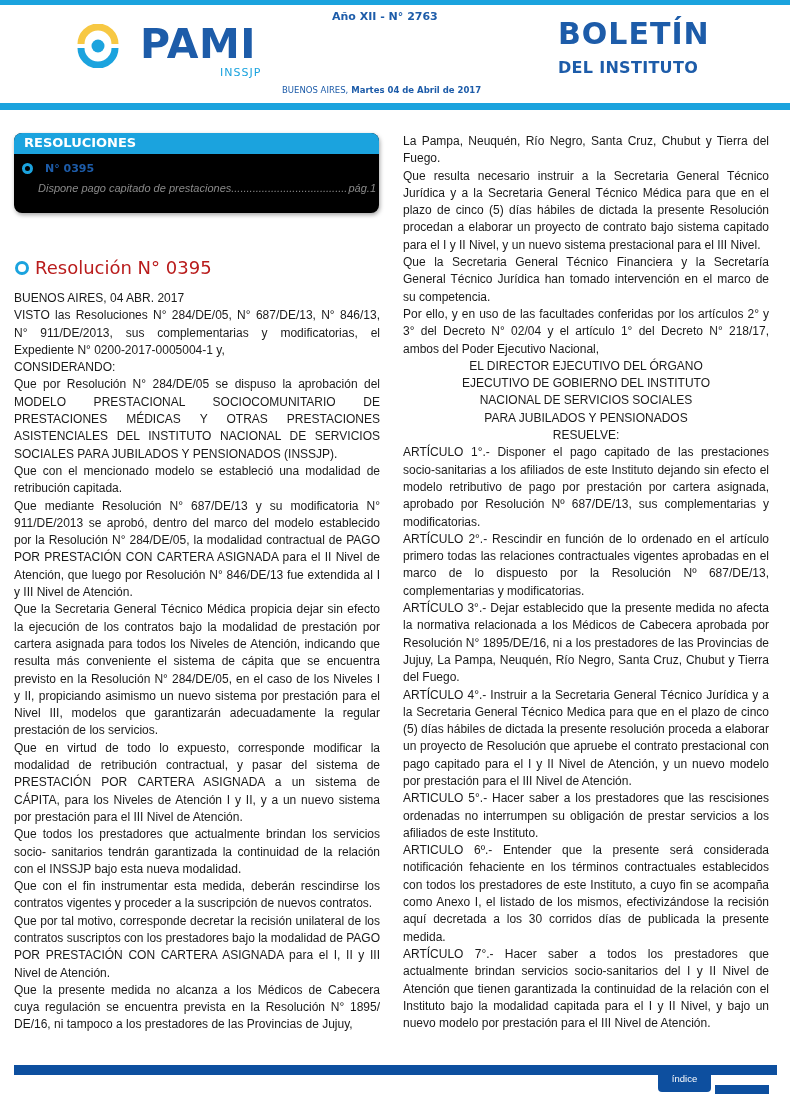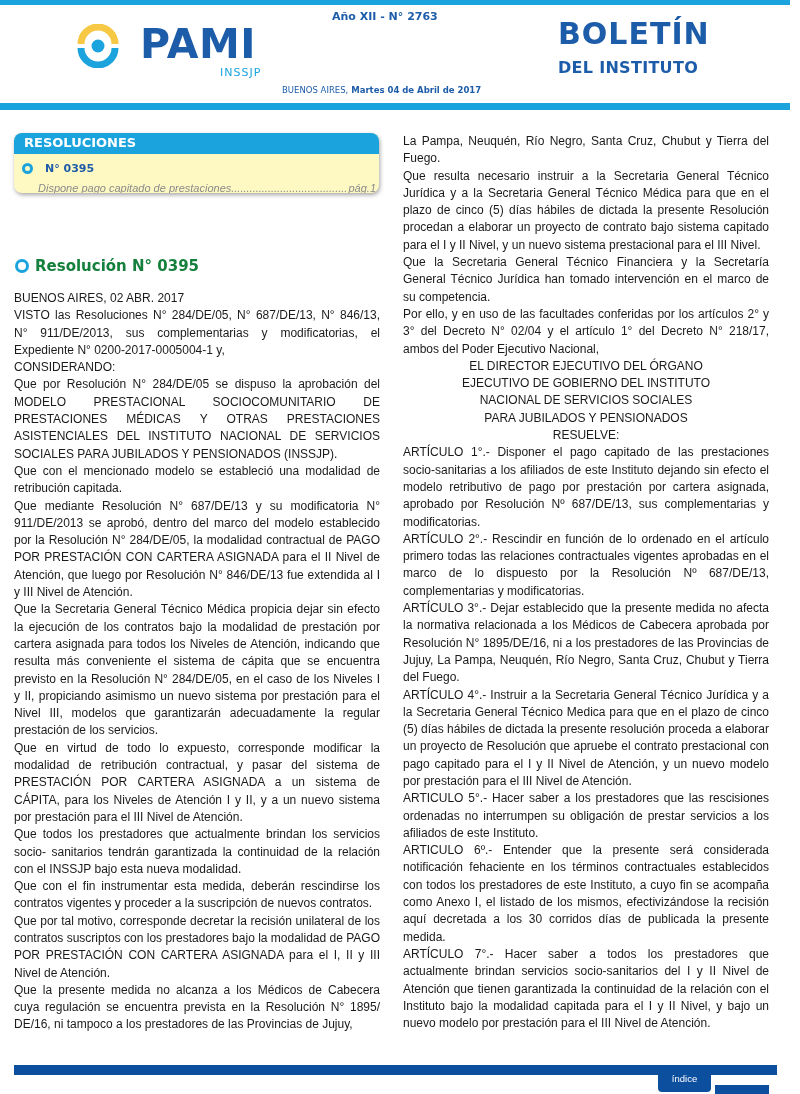--- a/index.html
+++ b/index.html
@@ -15,33 +15,33 @@
     .logo-text { position: absolute; left: 52px; top: 0; font-family: "DejaVu Sans", sans-serif; font-weight: bold; font-size: 41px; color: #1d5ca9; letter-spacing: 0.5px; line-height: 48px; margin-left: 12px; }
     .logo-sub { position: absolute; left: 144px; top: 46px; font-family: "DejaVu Sans", sans-serif; font-size: 11px; color: #1ba3de; letter-spacing: 1px; }
 
     .issue { position: absolute; left: 332px; top: 10px; font-family: "DejaVu Sans", sans-serif; font-weight: bold; font-size: 11px; color: #1d5ca9; }
     .city-date { position: absolute; left: 282px; top: 85px; font-family: "DejaVu Sans", sans-serif; font-weight: bold; font-size: 8.5px; color: #1d5ca9; }
 
     .bulletin-title { position: absolute; left: 558px; top: 16px; font-family: "DejaVu Sans", sans-serif; font-weight: bold; font-size: 30px; color: #1d5ca9; letter-spacing: 1px; line-height: 36px; }
     .bulletin-sub { position: absolute; left: 558px; top: 58px; font-family: "DejaVu Sans", sans-serif; font-weight: bold; font-size: 16px; color: #1d5ca9; letter-spacing: 0.3px; }
 
     
-    .index-box { position: absolute; left: 14px; top: 133px; width: 365px; height: 60px; background: #fef9c3; border-radius: 8px; box-shadow: 1px 2px 4px rgba(0,0,0,0.35); overflow: hidden; }
+    .index-box { position: absolute; left: 14px; top: 133px; width: 365px; height: 80px; background: #000000; border-radius: 8px; box-shadow: 1px 2px 4px rgba(0,0,0,0.35); overflow: hidden; }
     .index-header { height: 21px; background: #1ba3de; color: #ffffff; font-family: "DejaVu Sans", sans-serif; font-weight: bold; font-size: 13px; padding: 2px 0 0 10px; }
     .index-item-no { position: absolute; left: 8px; top: 29px; display: flex; align-items: center; }
     .ring-sm { width: 11px; height: 11px; border: 3px solid #1ba3de; border-radius: 50%; margin-right: 12px; }
     .index-item-no span.t { font-family: "DejaVu Sans", sans-serif; font-weight: bold; font-size: 11px; color: #1d5ca9; }
     .index-desc { position: absolute; left: 24px; top: 49px; width: 338px; display: flex; font-size: 11px; font-style: italic; color: #8a8a8a; white-space: nowrap; }
     .index-desc .dots { flex: 1; overflow: hidden; letter-spacing: 0; }
     .index-desc .dots::before { content: "................................................................................................"; }
 
     
     .section-heading { position: absolute; left: 15px; top: 257px; display: flex; align-items: center; }
     .ring-lg { width: 14px; height: 14px; border: 3.5px solid #1ba3de; border-radius: 50%; margin-right: 6px; }
-    .section-heading span.t { font-family: "DejaVu Sans", sans-serif; font-weight: bold; font-size: 15px; color: #15803d; }
+    .section-heading span.t { font-family: "DejaVu Sans", sans-serif; font-weight: normal; font-size: 18px; color: #b91c1c; }
 
     
     .col { position: absolute; font-size: 12px; line-height: 17.3px; text-align: justify; color: #1a1a1a; }
     .col-left { left: 14px; top: 290px; width: 366px; }
     .col-right { left: 403px; top: 133px; width: 366px; }
     .col p { margin: 0; }
     .col p.center { text-align: center; }
 
     
     .footer-bar { position: absolute; left: 14px; top: 1065px; width: 763px; height: 10px; background: #0d4f9f; }
@@ -88,21 +88,21 @@
     <span>pág.1</span>
   </div>
 </div>
 
 <div class="section-heading">
   <span class="ring-lg"></span>
   <span class="t">Resolución N° 0395</span>
 </div>
 
 <div class="col col-left">
-  <p>BUENOS AIRES, 02 ABR. 2017</p>
+  <p>BUENOS AIRES, 04 ABR. 2017</p>
   <p>VISTO las Resoluciones N° 284/DE/05, N° 687/DE/13, N° 846/13, N° 911/DE/2013, sus complementarias y modificatorias, el Expediente N° 0200-2017-0005004-1 y,</p>
   <p>CONSIDERANDO:</p>
   <p>Que por Resolución N° 284/DE/05 se dispuso la aprobación del MODELO PRESTACIONAL SOCIOCOMUNITARIO DE PRESTACIONES MÉDICAS Y OTRAS PRESTACIONES ASISTENCIALES DEL INSTITUTO NACIONAL DE SERVICIOS SOCIALES PARA JUBILADOS Y PENSIONADOS (INSSJP).</p>
   <p>Que con el mencionado modelo se estableció una modalidad de retribución capitada.</p>
   <p>Que mediante Resolución N° 687/DE/13 y su modificatoria N° 911/DE/2013 se aprobó, dentro del marco del modelo establecido por la Resolución N° 284/DE/05, la modalidad contractual de PAGO POR PRESTACIÓN CON CARTERA ASIGNADA para el II Nivel de Atención, que luego por Resolución N° 846/DE/13 fue extendida al I y III Nivel de Atención.</p>
   <p>Que la Secretaria General Técnico Médica propicia dejar sin efecto la ejecución de los contratos bajo la modalidad de prestación por cartera asignada para todos los  Niveles de Atención, indicando que resulta más conveniente el sistema de cápita que se encuentra previsto en la Resolución N° 284/DE/05, en el caso de los Niveles I y II, propiciando asimismo un nuevo sistema por prestación para el Nivel III, modelos que garantizarán adecuadamente la regular prestación de los servicios.</p>
   <p>Que en virtud de todo lo expuesto, corresponde modificar la modalidad de retribución contractual, y pasar del sistema de PRESTACIÓN POR CARTERA ASIGNADA a un sistema de CÁPITA, para los Niveles de Atención I y II, y a un nuevo sistema por prestación para el III Nivel de Atención.</p>
   <p>Que todos los prestadores que actualmente brindan los servicios socio- sanitarios tendrán garantizada la continuidad de la relación con el INSSJP bajo esta nueva modalidad.</p>
   <p>Que con el fin instrumentar esta medida, deberán rescindirse los contratos vigentes y proceder a la suscripción de nuevos contratos.</p>
   <p>Que por tal motivo, corresponde decretar la recisión unilateral de los contratos suscriptos con los prestadores bajo la modalidad de PAGO POR PRESTACIÓN CON CARTERA ASIGNADA para el I, II y III Nivel de Atención.</p>

